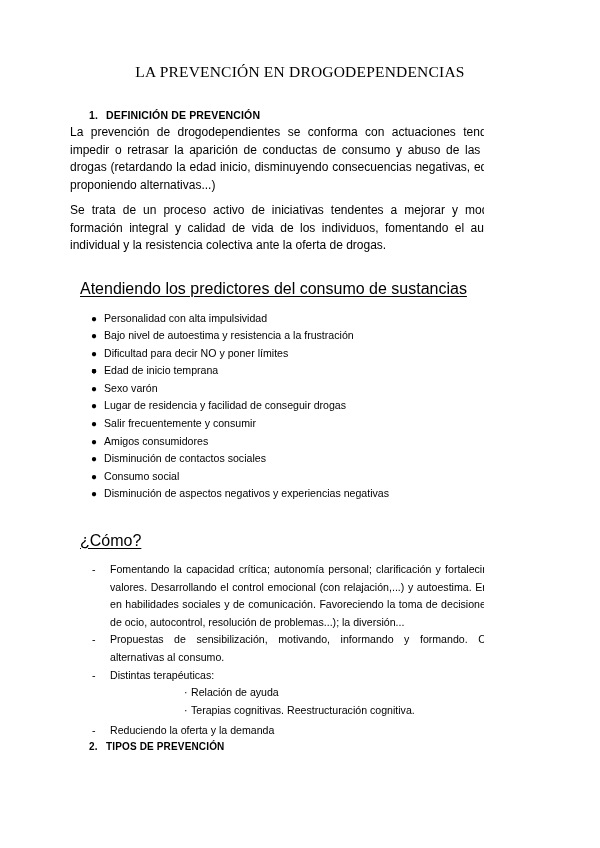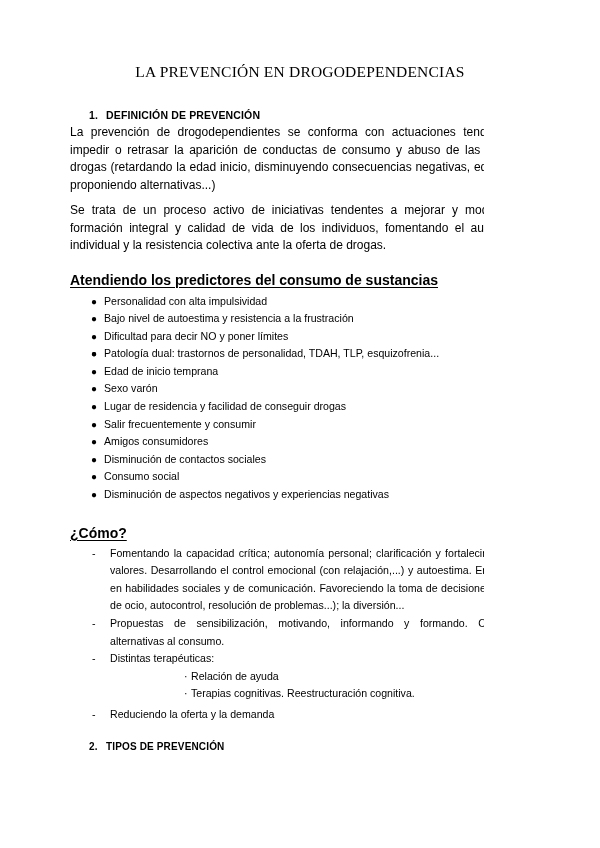--- a/index.html
+++ b/index.html
@@ -65,26 +65,26 @@
     line-height: 17.5px;
     text-align: justify;
     margin: 0;
   }
   p.body + p.body {
     margin-top: 8px;
   }
 
   
   .u-heading {
-    font-size: 14px;
-    font-weight: bold;
+    font-size: 16px;
+    font-weight: normal;
     line-height: 15px;
     text-decoration: underline;
     text-underline-offset: 2px;
-    margin: 0;
+    margin: 10px;
     display: inline-block;
   }
   .gap-md { height: 16px; }
   .gap-lg { height: 20px; }
 
   
   ul.disc-list {
     list-style: none;
     margin: 4px 0 0 0;
     padding: 0;
@@ -186,21 +186,21 @@
 
     <div>
       <span class="u-heading">Atendiendo los predictores del consumo de sustancias</span>
     </div>
 
     <ul class="disc-list">
       <li><span class="marker">●</span><span>Personalidad con alta impulsividad</span></li>
       <li><span class="marker">●</span><span>Bajo nivel de autoestima y resistencia a la frustración</span></li>
       <li><span class="marker">●</span><span>Dificultad para decir NO y poner límites</span></li>
       <li><span class="marker">●</span></li>
-      <li><span class="marker">●</span><span>Patología dual: trastornos de personalidad, TDAH, TLP, esquizofrenia...</span></li>
+      <li><span class="marker">●</span></li>
       <li><span class="marker">●</span><span>Edad de inicio temprana</span></li>
       <li><span class="marker">●</span><span>Sexo varón</span></li>
       <li><span class="marker">●</span><span>Lugar de residencia y facilidad de conseguir drogas</span></li>
       <li><span class="marker">●</span><span>Salir frecuentemente y consumir</span></li>
       <li><span class="marker">●</span><span>Amigos consumidores</span></li>
       <li><span class="marker">●</span><span>Disminución de contactos sociales</span></li>
       <li><span class="marker">●</span><span>Consumo social</span></li>
       <li><span class="marker">●</span><span>Disminución de aspectos negativos y experiencias negativas</span></li>
     </ul>
 

